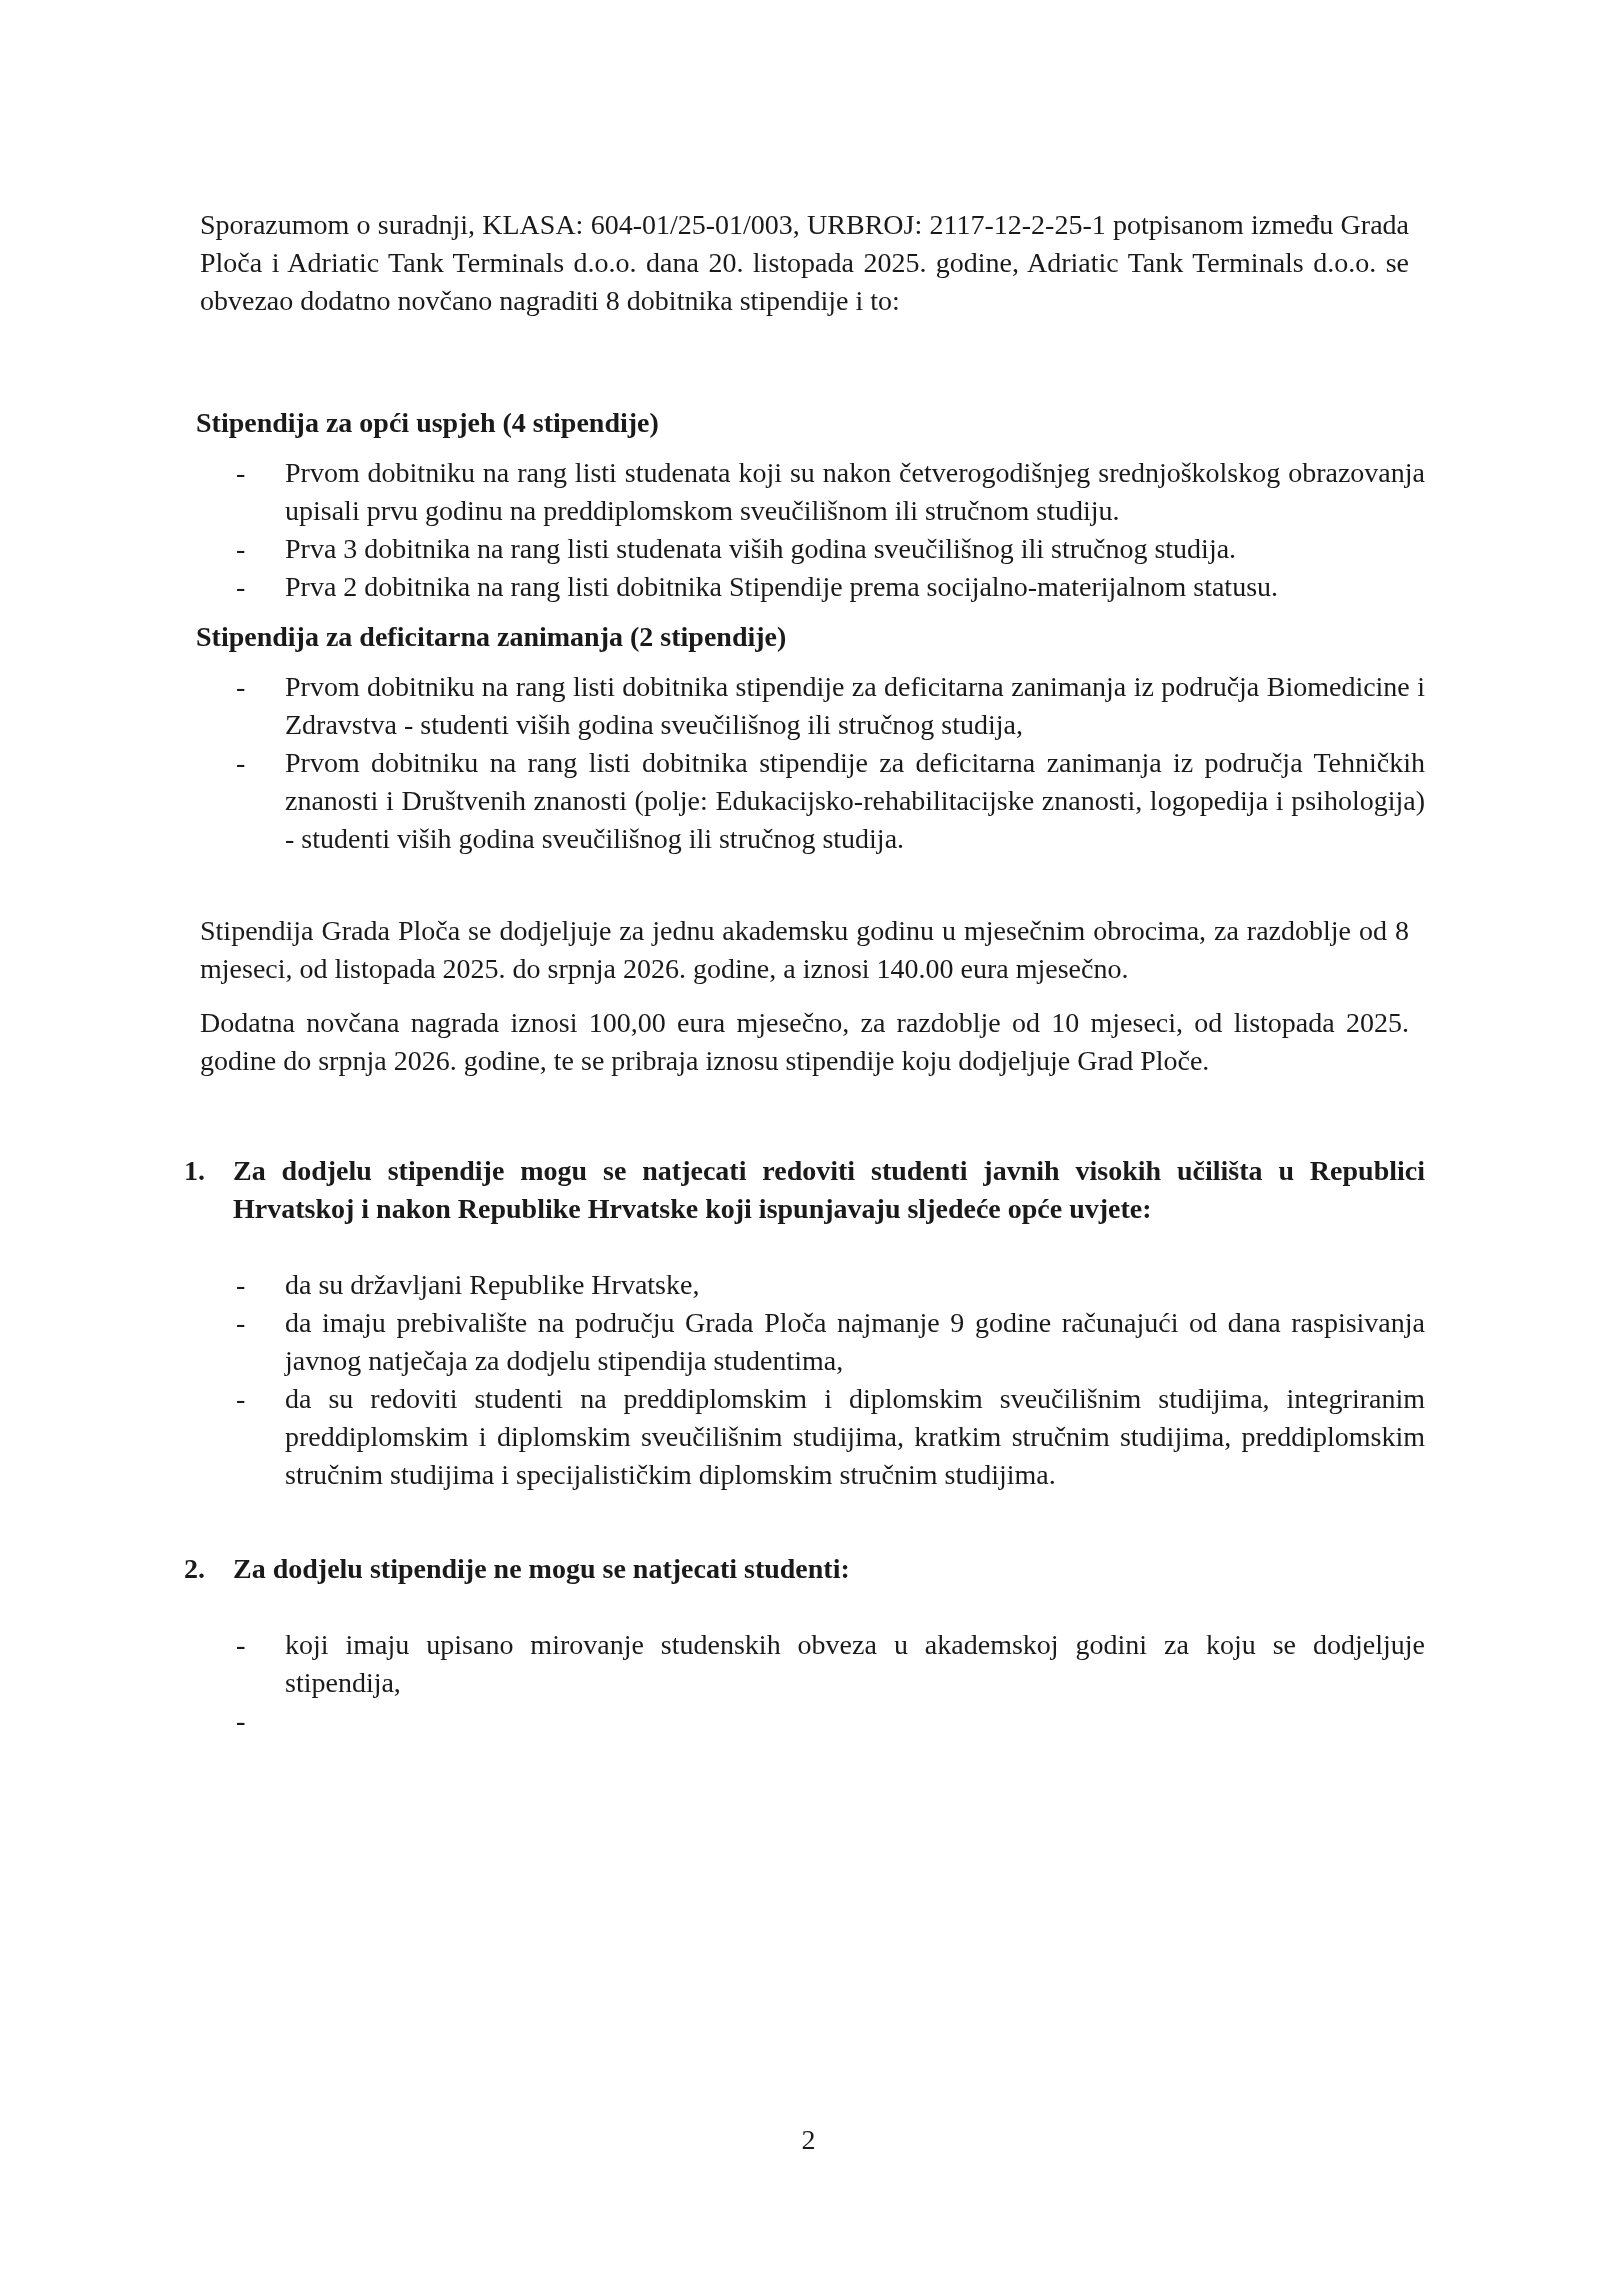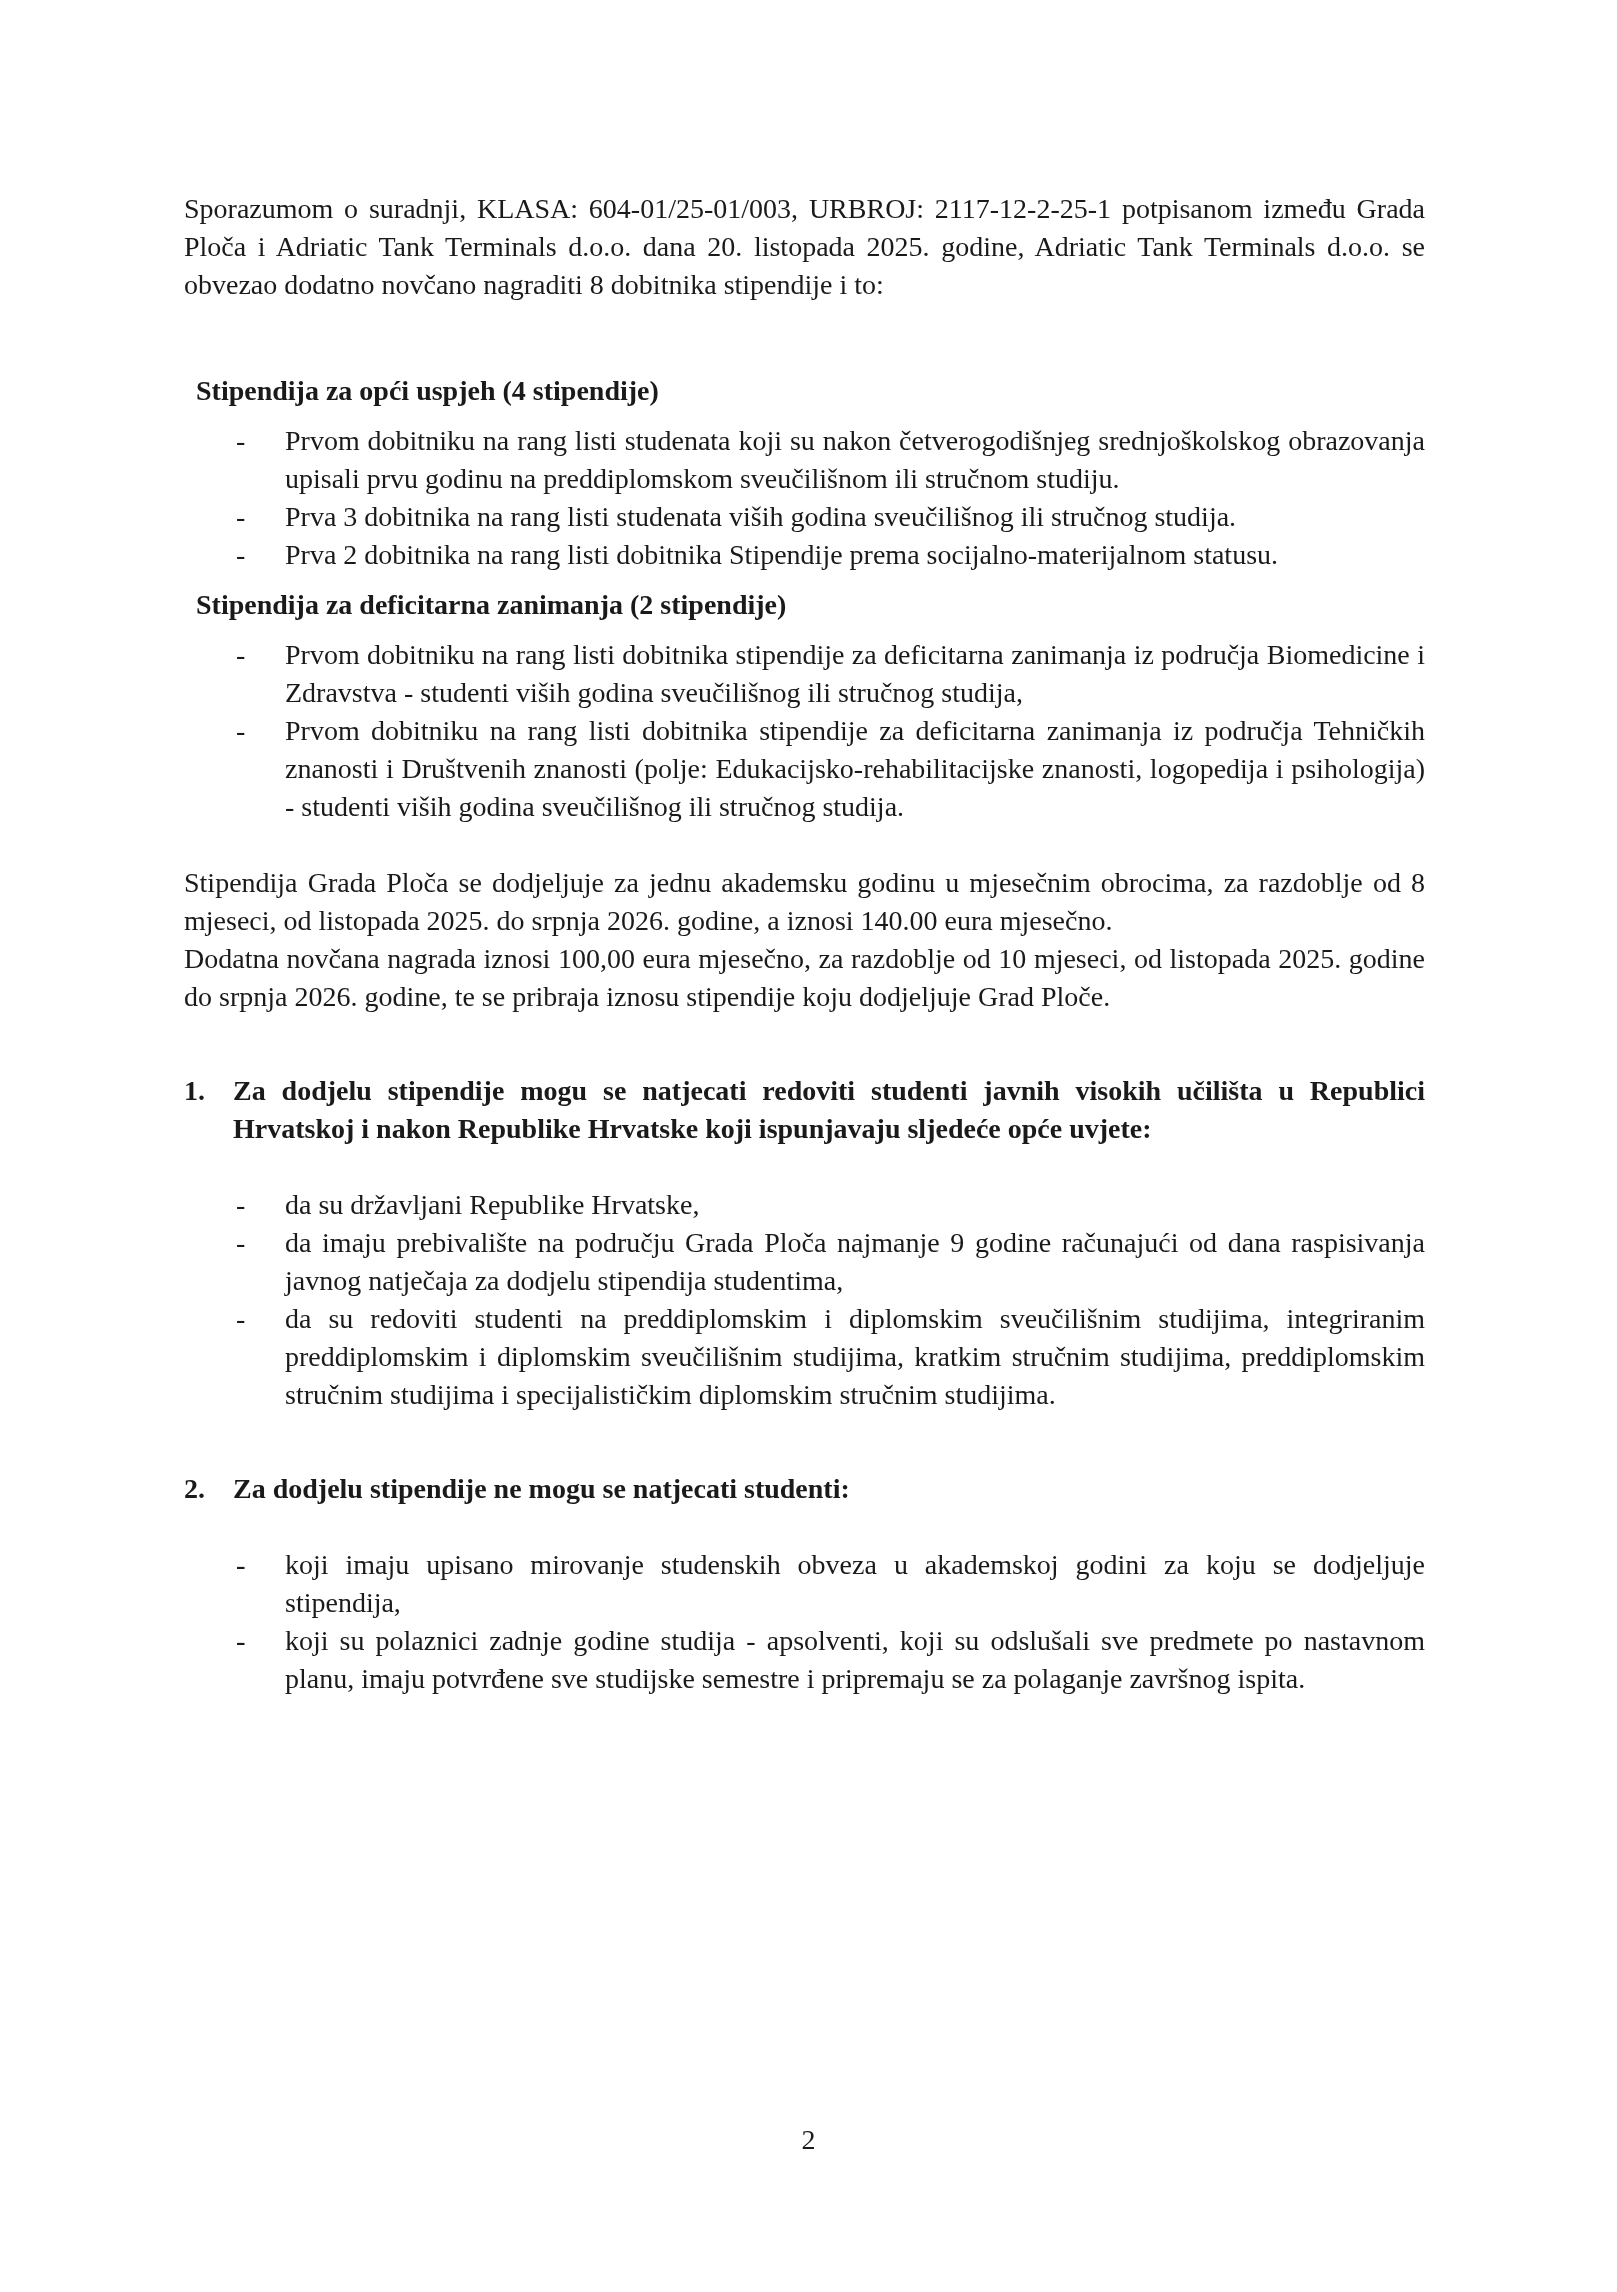--- a/index.html
+++ b/index.html
@@ -4,21 +4,21 @@
 <style>
   html, body { margin: 0; padding: 0; background: #ffffff; }
   body { width: 1617px; height: 2293px; position: relative; overflow: hidden; }
   .page {
     position: absolute; left: 0; top: 0; width: 1617px; height: 2293px;
     background: #ffffff; color: #1a1a1a;
     font-family: "Liberation Serif", "DejaVu Serif", serif;
     font-size: 28px; line-height: 38px;
   }
   .content { position: absolute; left: 184px; top: 190px; width: 1241px; }
-  p { margin: 0; text-align: justify; }
+  p { margin: 16px; text-align: justify; }
   .gap-lg { height: 38px; }
   .gap-xl { height: 56px; }
   .heading { font-weight: bold; margin: 12px; }
   ul.dash { list-style: none; margin: 0; padding: 0; }
   ul.dash li { position: relative; padding-left: 101px; text-align: justify; }
   ul.dash li .dash-mark { position: absolute; left: 52px; top: 0; }
   ol.num { list-style: none; margin: 0; padding: 0; }
   ol.num > li { position: relative; padding-left: 49px; font-weight: bold; text-align: justify; }
   ol.num > li .num-mark { position: absolute; left: 0; top: 0; }
   .page-number { position: absolute; left: 0; width: 1617px; top: 2121px; text-align: center; font-size: 28px; }
@@ -79,20 +79,20 @@
         <span>Za dodjelu stipendije ne mogu se natjecati studenti:</span>
       </li>
     </ol>
 
     <div class="gap-lg"></div>
 
     <ul class="dash">
       <li><span class="dash-mark">-</span></li>
       <li><span class="dash-mark">-</span><span>koji imaju upisano mirovanje studenskih obveza u akademskoj godini za koju se dodjeljuje stipendija,</span></li>
       <li><span class="dash-mark">-</span></li>
-      <li><span class="dash-mark">-</span><span>koji su polaznici zadnje godine studija - apsolventi, koji su odslušali sve predmete po nastavnom planu, imaju potvrđene sve studijske semestre i pripremaju se za polaganje završnog ispita.</span></li>
+      <li><span class="dash-mark">-</span></li>
     </ul>
 
   </div>
 
   <div class="page-number">2</div>
 </div>
 
 
 </body></html>

